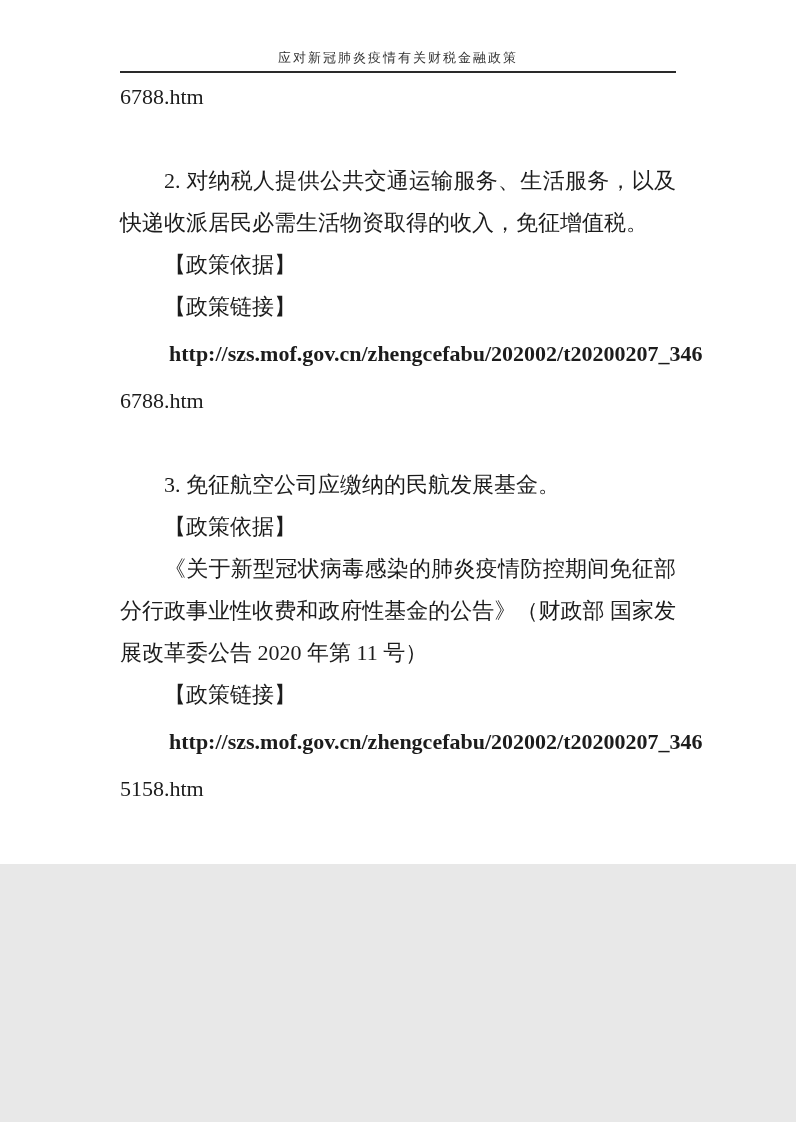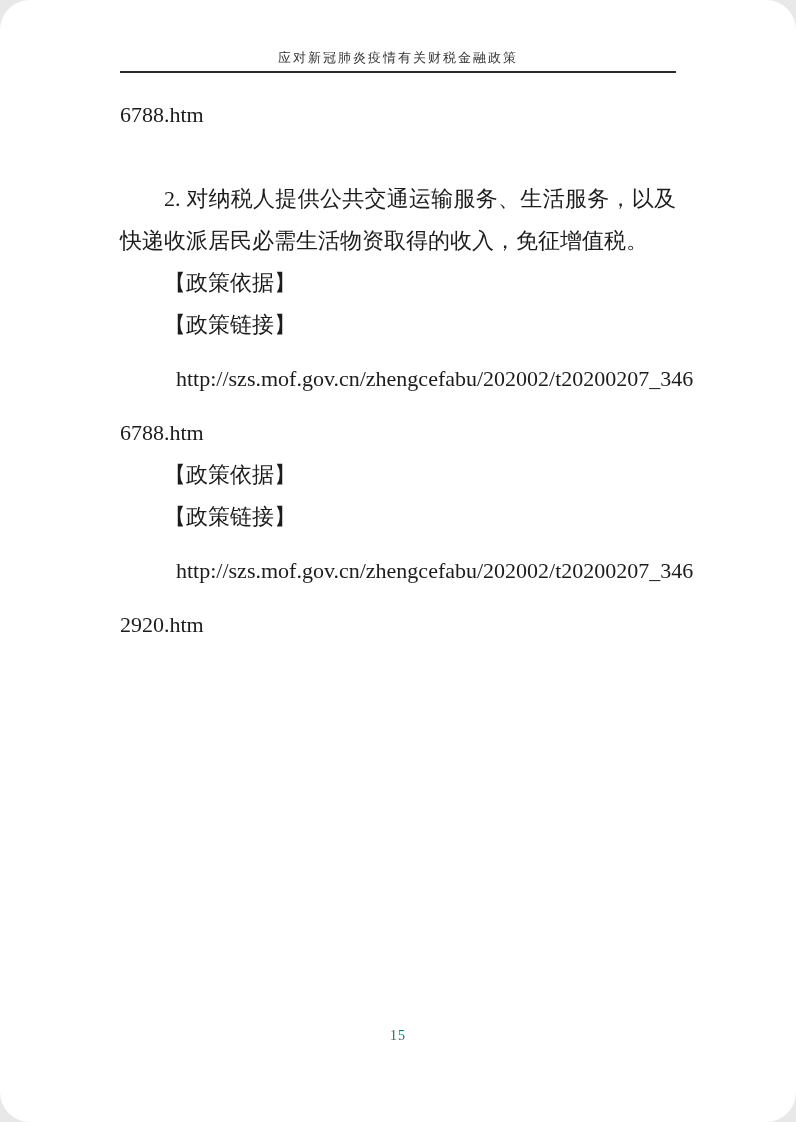--- a/index.html
+++ b/index.html
@@ -3,63 +3,63 @@
 <meta charset="utf-8">
 <style>
   html, body {
     margin: 0;
     padding: 0;
     background: #e8e8e8;
   }
   .page {
     position: relative;
     width: 796px;
-    height: 1122px;
+    height: 864px;
     margin: 0 auto;
     background: #ffffff;
     font-family: "Liberation Serif", "DejaVu Serif", serif;
     color: #1c1c1c;
     overflow: hidden;
-    border-radius: 30px;
   }
   .page-header {
     margin: 0 120px;
     padding-top: 50px;
     padding-bottom: 5px;
     border-bottom: 2px solid #2a2a2a;
     text-align: center;
   }
   .header-title {
     font-size: 13px;
     line-height: 16px;
     letter-spacing: 2px;
     color: #333333;
   }
   .content {
     margin: 0 120px;
-    padding-top: 21px;
+    padding-top: 3px;
     font-size: 22px;
     line-height: 42px;
     text-align: justify;
   }
   .para {
     text-indent: 2em;
     margin: 0;
   }
   .line {
     text-indent: 0;
     margin: 0;
   }
   .gap-top {
     margin-top: 42px;
   }
   .url-line-1 {
     text-indent: 2em;
     white-space: nowrap;
-    margin: 12px;
+    margin: 5px;
+    font-weight: bold;
   }
   .url-line-2 {
     text-indent: 0;
     white-space: nowrap;
     margin: 0;
   }
   .section-heading {
     font-family: "Liberation Sans", "DejaVu Sans", sans-serif;
     font-weight: 700;
     text-indent: 2em;
@@ -96,28 +96,30 @@
     <p class="para gap-top">2. 对纳税人提供公共交通运输服务、生活服务，以及快递收派居民必需生活物资取得的收入，免征增值税。</p>
 
     <p class="para">【政策依据】</p>
 
 
     <p class="para">【政策链接】</p>
 
     <p class="url-line-1">http://szs.mof.gov.cn/zhengcefabu/202002/t20200207_346</p>
     <p class="url-line-2">6788.htm</p>
 
+    <p class="para gap-top">3. 免征航空公司应缴纳的民航发展基金。</p>
 
     <p class="para">【政策依据】</p>
 
+    <p class="para">《关于新型冠状病毒感染的肺炎疫情防控期间免征部分行政事业性收费和政府性基金的公告》（财政部 国家发展改革委公告 2020 年第 11 号）</p>
 
     <p class="para">【政策链接】</p>
 
     <p class="url-line-1">http://szs.mof.gov.cn/zhengcefabu/202002/t20200207_346</p>
-    <p class="url-line-2">2920.htm</p>
+    <p class="url-line-2">5158.htm</p>
 
 
 
   </div>
 
   <div class="page-footer">
     <span class="page-number">15</span>
   </div>
 
 </div>

